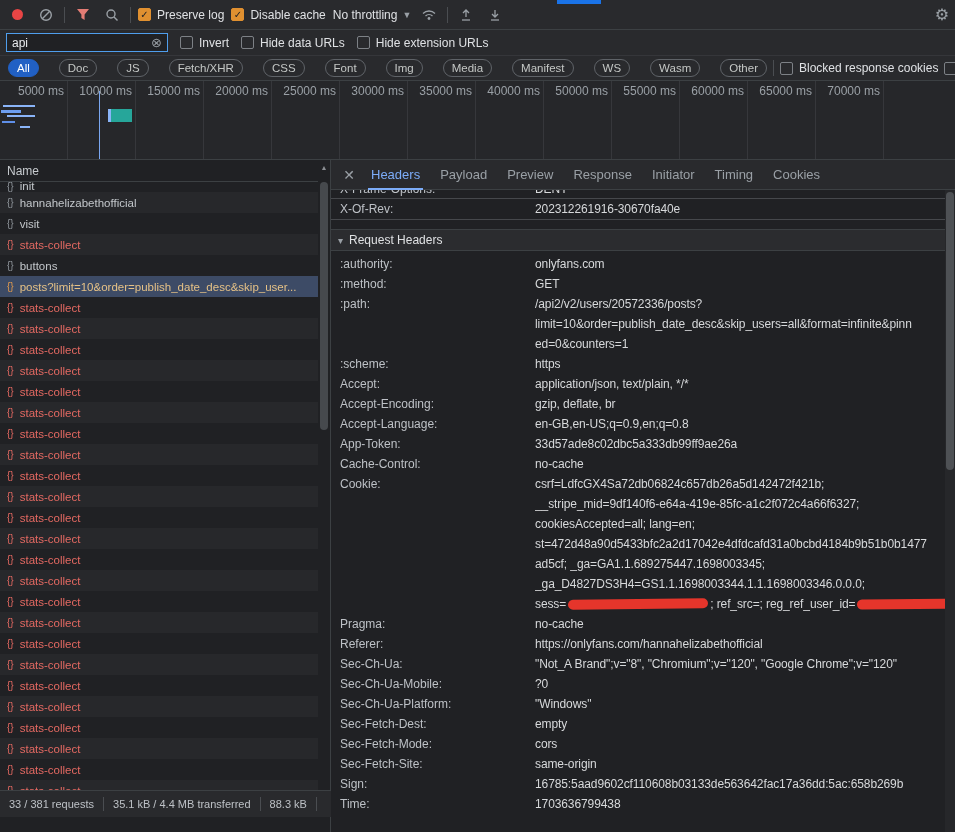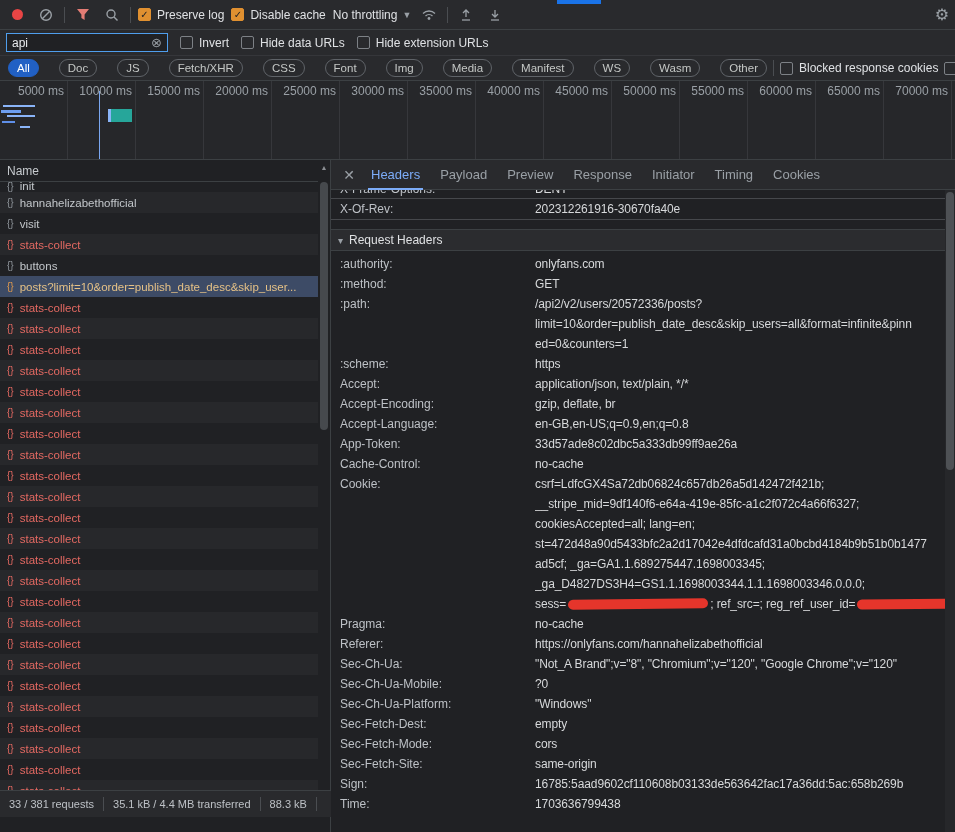--- a/index.html
+++ b/index.html
@@ -202,21 +202,20 @@
   <div class="timeline">
     <div class="tl-scale">
         <div class="tl-col">5000 ms</div>
         <div class="tl-col">10000 ms</div>
         <div class="tl-col">15000 ms</div>
         <div class="tl-col">20000 ms</div>
         <div class="tl-col">25000 ms</div>
         <div class="tl-col">30000 ms</div>
         <div class="tl-col">35000 ms</div>
         <div class="tl-col">40000 ms</div>
-        <div class="tl-col">45000 ms</div>
         <div class="tl-col">50000 ms</div>
         <div class="tl-col">55000 ms</div>
         <div class="tl-col">60000 ms</div>
         <div class="tl-col">65000 ms</div>
         <div class="tl-col">70000 ms</div>
       </div>
     <div class="wf" style="left:3px;top:24px;width:32px;height:2px;background:#8ab4f8"></div>
     <div class="wf" style="left:1px;top:29px;width:20px;height:3px;background:#6d9ef0"></div>
     <div class="wf" style="left:7px;top:34px;width:28px;height:2px;background:#8ab4f8"></div>
     <div class="wf" style="left:2px;top:40px;width:13px;height:2px;background:#5f8fe8"></div>

